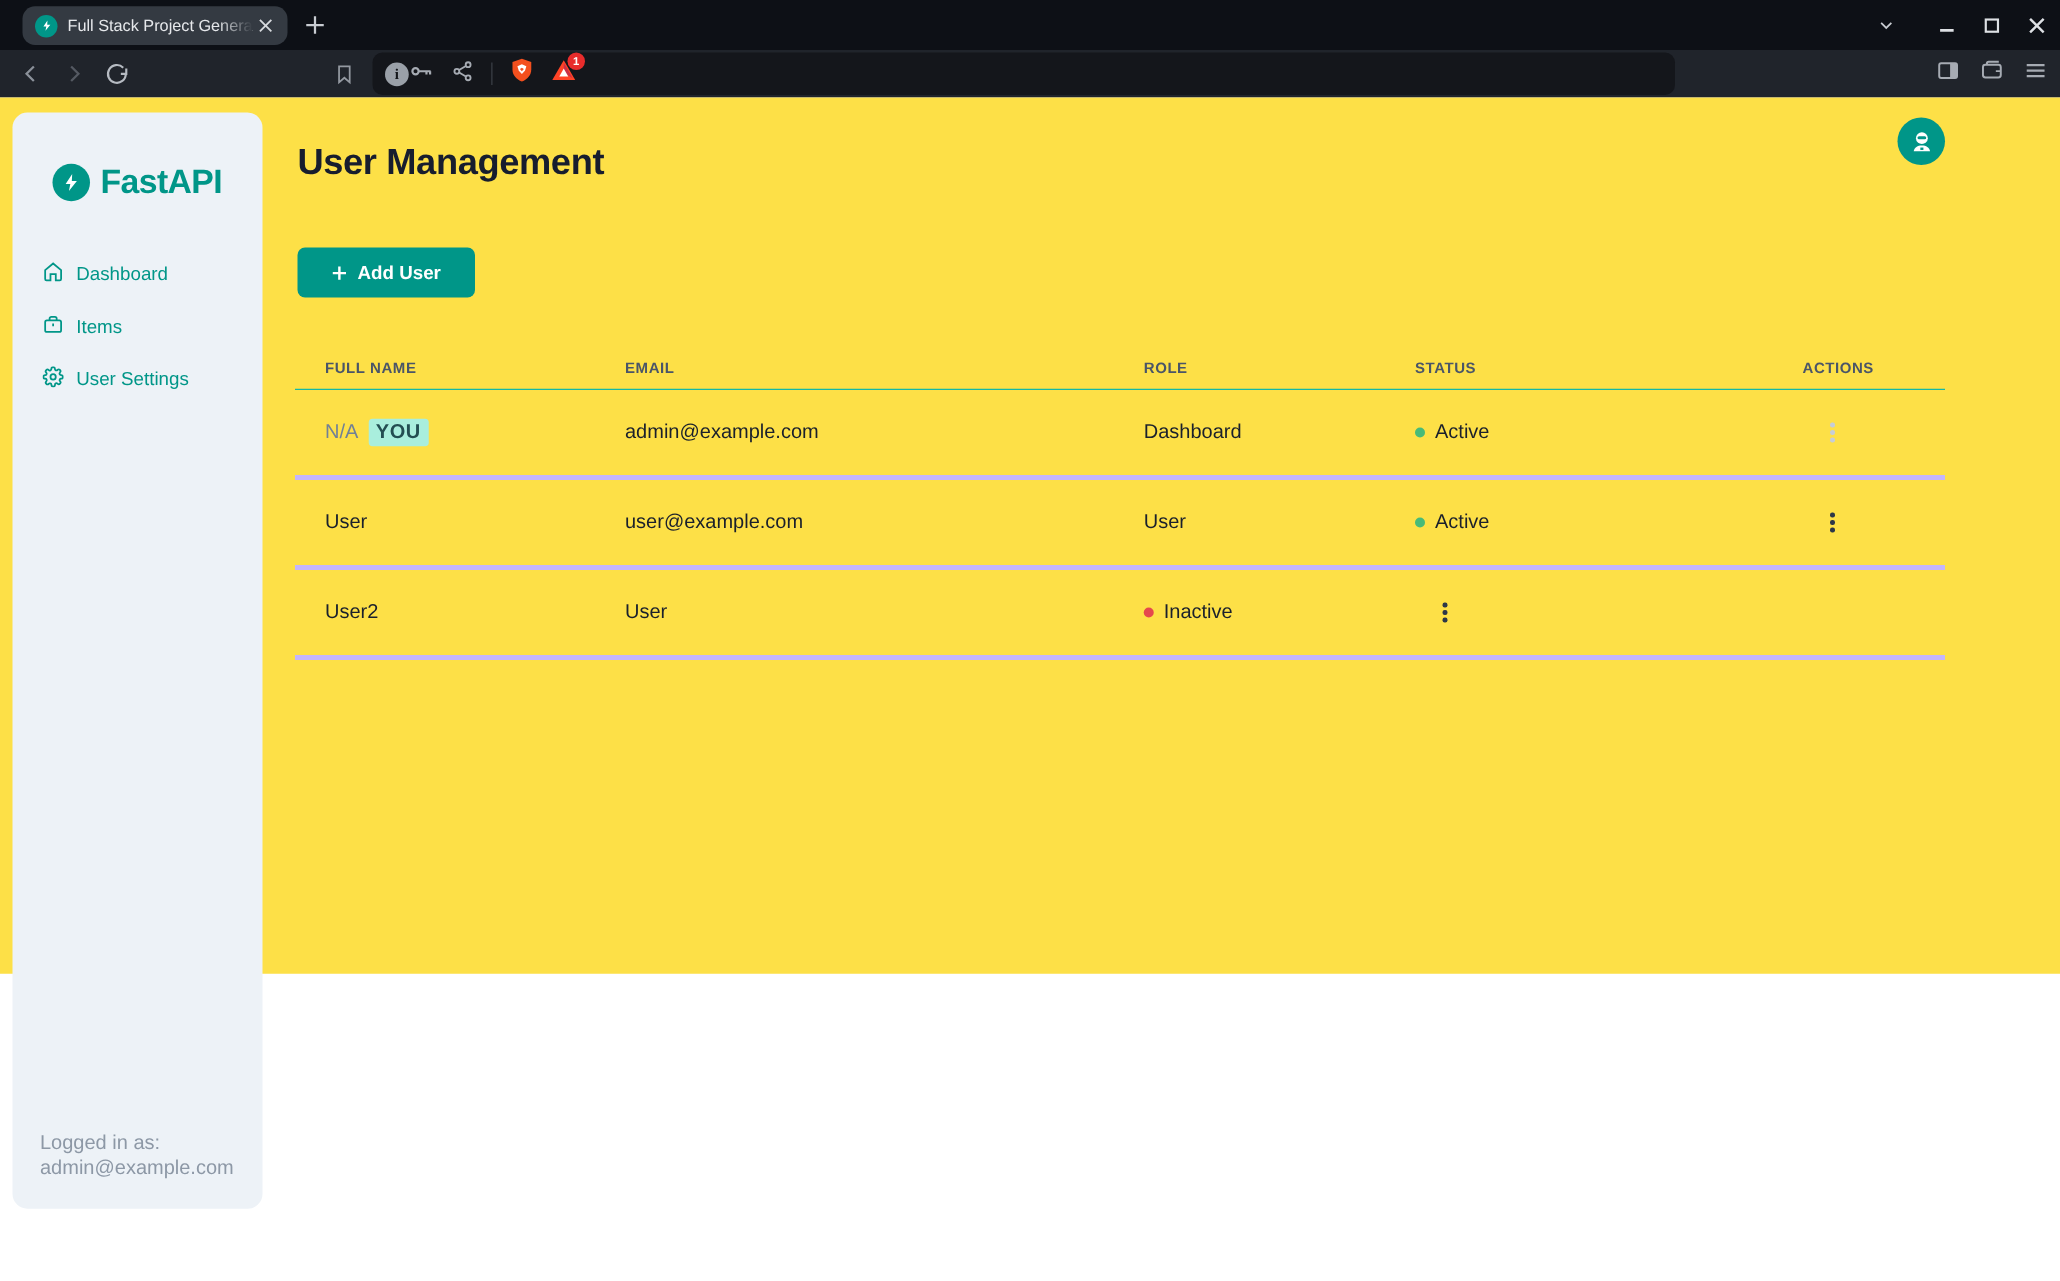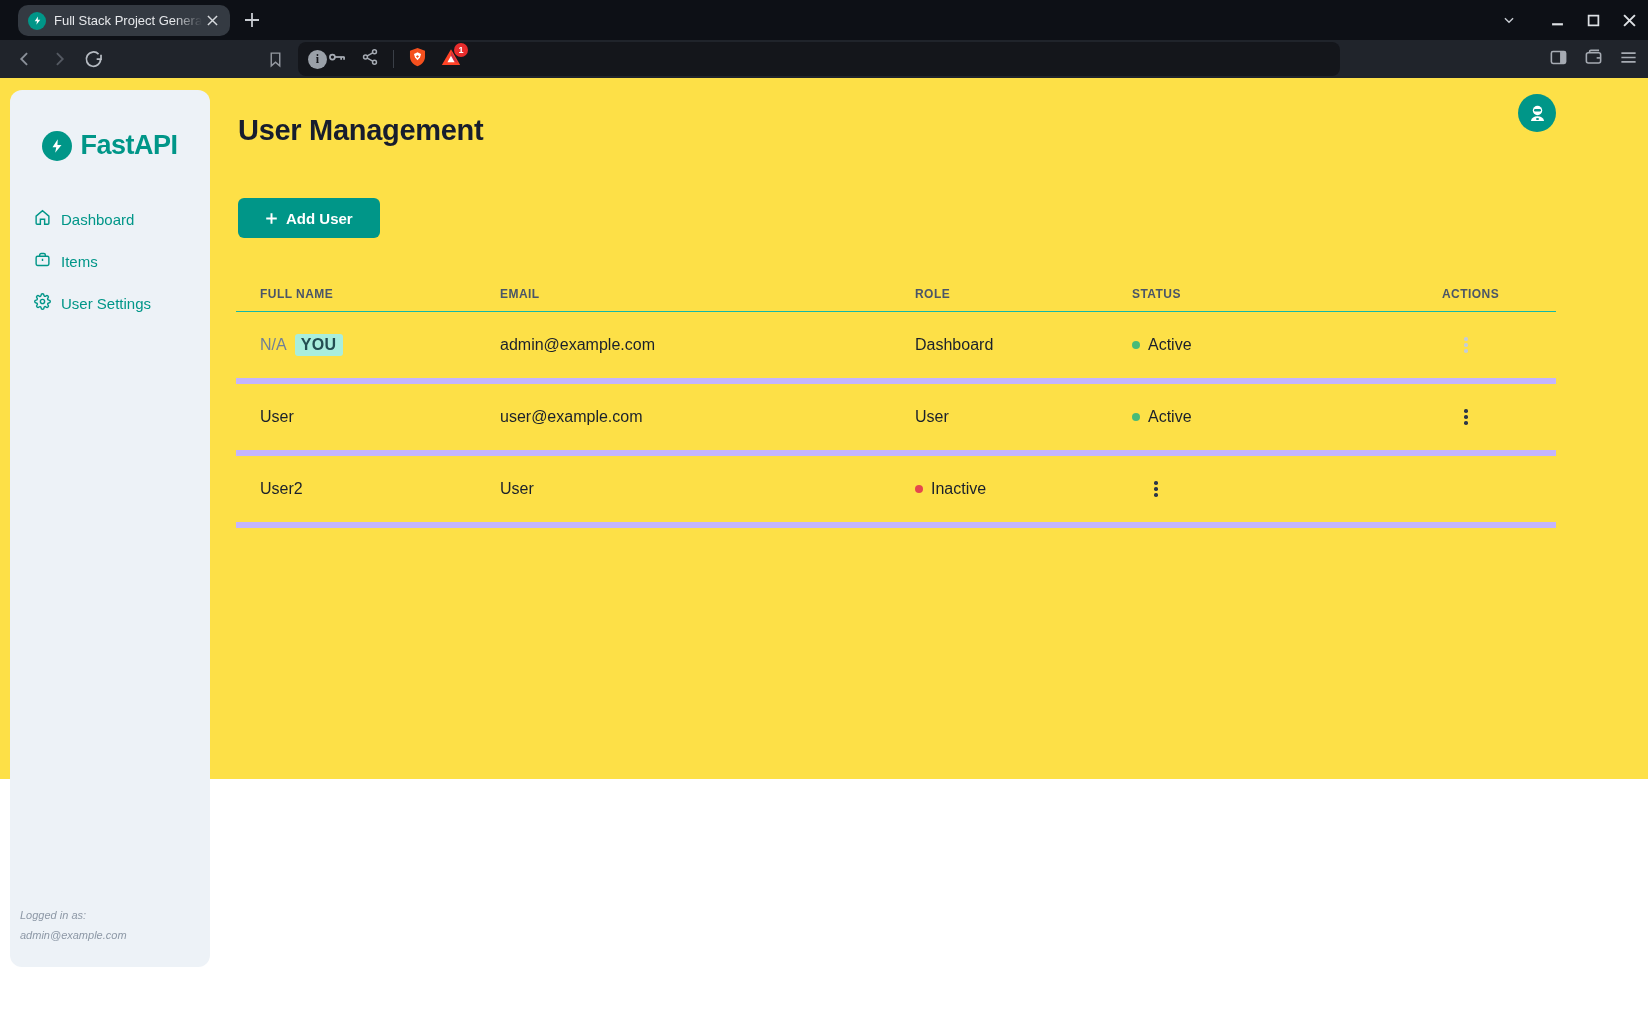--- a/index.html
+++ b/index.html
@@ -43,37 +43,37 @@
   .page { flex:1 1 auto; background:#fde047; position:relative; }
 
   .sidebar { position:absolute; left:10px; top:12px; width:200px; height:877px; background:#edf2f7; border-radius:12px; }
   .logo-row { display:flex; align-items:center; justify-content:center; gap:8px; margin-top:40px; }
   .logo-mark { width:30px; height:30px; border-radius:50%; background:#009688; display:flex; align-items:center; justify-content:center; }
   .logo-text { color:#009688; font-size:27px; font-weight:bold; letter-spacing:-0.5px; }
   .nav { margin-top:38px; padding:0 8px 0 16px; display:flex; flex-direction:column; gap:2px; }
   .nav-item { height:40px; display:flex; align-items:center; gap:10px; padding-left:8px; color:#009688; font-size:15px; border-radius:10px; cursor:pointer; }
   .nav-item.active { background:#e0e7ee; }
   .nav-item svg { flex:0 0 auto; }
-  .sidebar-footer { position:absolute; left:10px; bottom:22px; color:#8d98a6; font-size:11px; line-height:20px;font-style:italic; }
+  .sidebar-footer { position:absolute; left:22px; bottom:22px; color:#8d98a6; font-size:16px; line-height:20px; }
 
   .content { position:absolute; left:228px; top:0; right:0; bottom:0; }
   .page-title { position:absolute; left:10px; top:36px; font-size:29px; font-weight:bold; color:#171d2e; letter-spacing:-0.3px; }
   .add-user-btn { position:absolute; left:10px; top:120px; height:40px; padding:0 27px; background:#009688; color:#fff; border:none;
                   border-radius:6px; font-size:15px; font-weight:bold; font-family:"Liberation Sans", sans-serif;
                   display:flex; align-items:center; gap:8px; cursor:pointer; }
   .avatar-btn { position:absolute; right:92px; top:16px; width:38px; height:38px; border-radius:50%; background:#009688; border:none;
                 display:flex; align-items:center; justify-content:center; cursor:pointer; }
 
   
   .table { position:absolute; left:8px; top:198px; width:1320px; }
   .trow { display:grid; grid-template-columns:264px 415px 217px 310px 1fr; align-items:center; }
   .thead { height:36px; border-bottom:1px solid #14b8a6; }
   .th { font-size:12px; font-weight:bold; color:#4a5568; letter-spacing:0.45px; text-transform:uppercase; }
   .td { font-size:16px; color:#1a202c; }
-  .tbody-row { height:72px; border-bottom:6px solid #c4b5fd; }
+  .tbody-row { height:72px; border-bottom:4px solid #c4b5fd; }
   .cell-pad { padding-left:24px; }
   .name-cell { display:flex; align-items:center; gap:8px; }
   .na-text { color:#718096; }
   .you-badge { background:#a9eedd; color:#234e52; font-size:16px; font-weight:bold; letter-spacing:0.4px; padding:2px 6px; border-radius:3px; text-transform:uppercase; }
   .status-cell { display:flex; align-items:center; gap:8px; }
   .dot { width:8px; height:8px; border-radius:50%; flex:0 0 auto; }
   .dot.green { background:#48bb78; }
   .dot.red { background:#e5484d; }
   .kebab { width:32px; height:32px; margin-left:8px; background:none; border:none; display:flex; flex-direction:column; align-items:center; justify-content:center; gap:2.5px; cursor:pointer; }
   .kebab i { width:3.5px; height:3.5px; border-radius:50%; background:#2d3748; }

